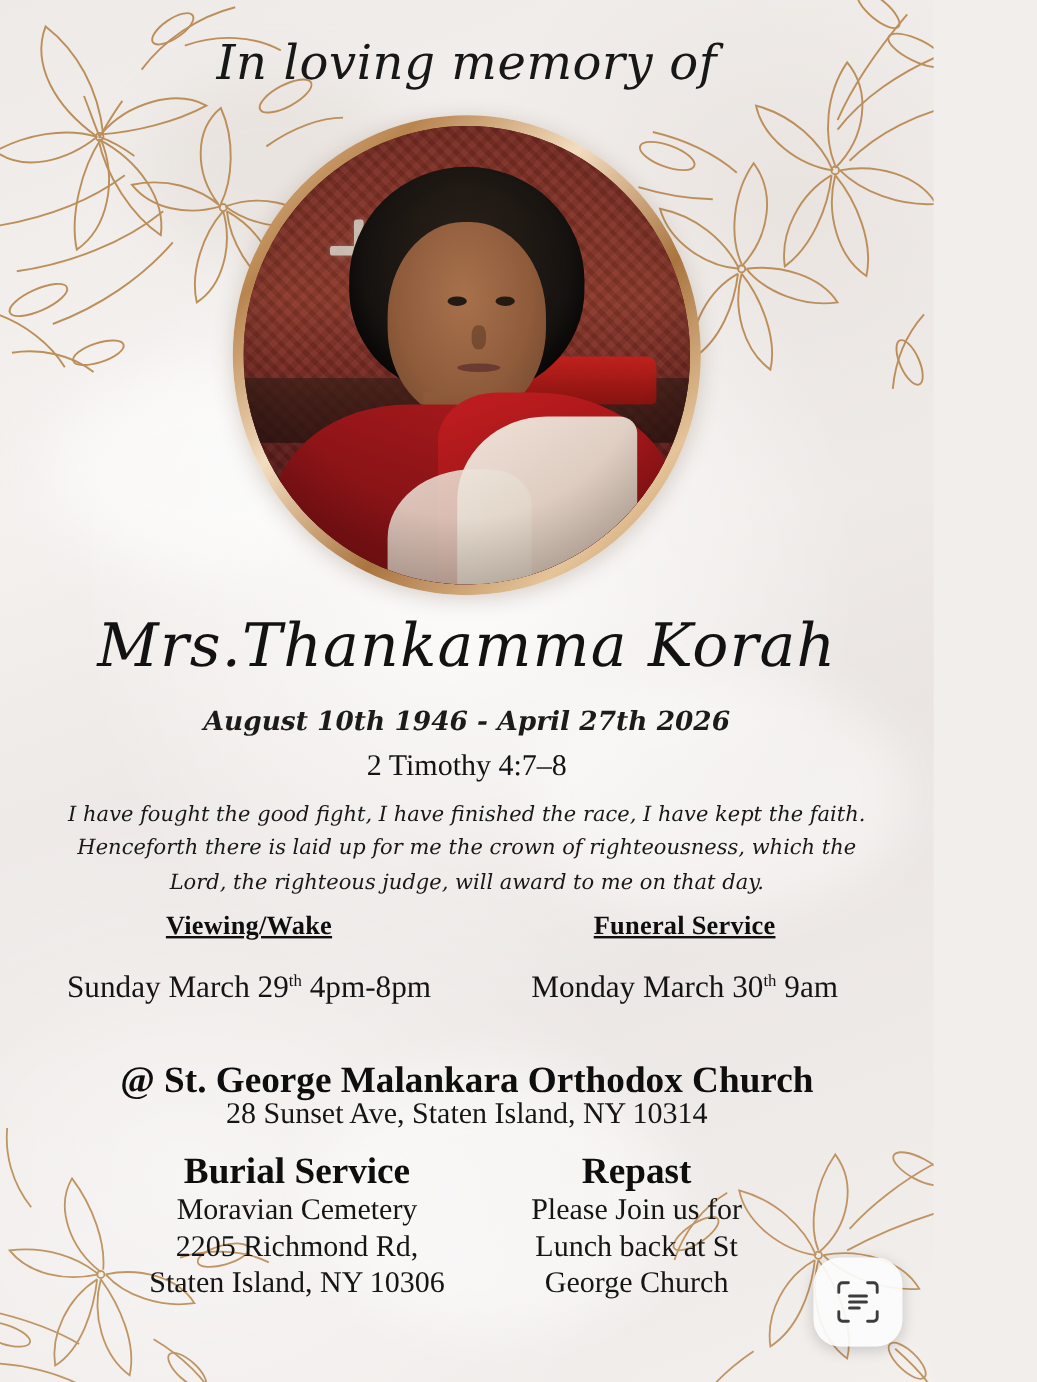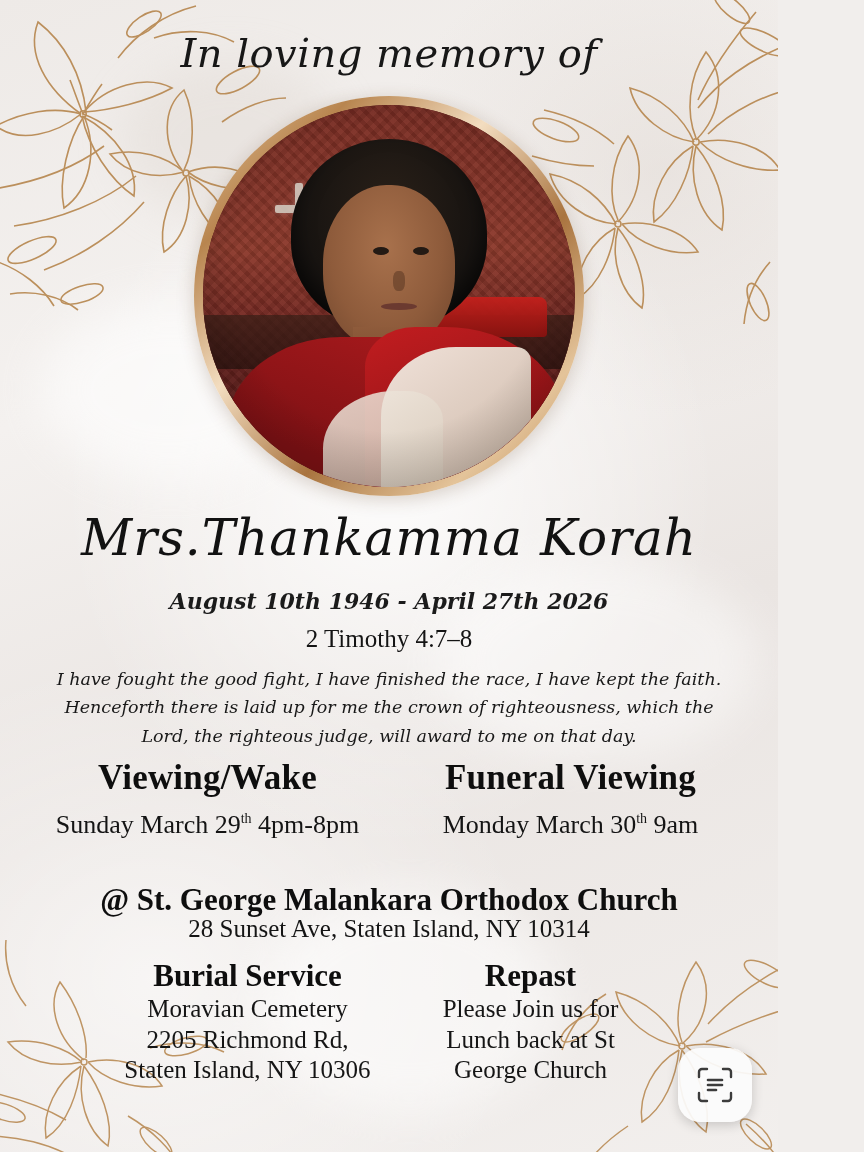--- a/index.html
+++ b/index.html
@@ -246,26 +246,27 @@
   .two-col {
     position: absolute;
     left: 26px; right: 26px;
     top: 758px;
     display: flex;
     z-index: 5;
   }
   .two-col > div { flex: 1; text-align: center; }
   .svc-title {
     font-weight: bold;
-    font-size: 35px;
+    font-size: 22px;
     color: #0e0e0e;
     letter-spacing: 0.2px;
+    text-decoration: underline;
   }
   .svc-when {
-    margin-top: 12px;
+    margin-top: 24px;
     font-size: 26px;
     color: #141414;
   }
   .svc-when sup { font-size: 14px; }
 
   .church-line {
     position: absolute;
     top: 866px; left: 0; right: 0;
     text-align: center;
     font-weight: bold;
@@ -465,21 +466,21 @@
   <div class="scripture-text">I have fought the good fight, I have finished the race, I have kept the faith. Henceforth there is laid up for me the crown of righteousness, which the Lord, the righteous judge, will award to me on that day.</div>
 
   <div class="two-col">
     <div>
       <div class="svc-title">Viewing/Wake</div>
       <div class="svc-when">
         <span>Sunday March 29</span><sup>th</sup><span> 4pm-8pm</span>
       </div>
     </div>
     <div>
-      <div class="svc-title">Funeral Viewing</div>
+      <div class="svc-title">Funeral Service</div>
       <div class="svc-when">
         <span>Monday March 30</span><sup>th</sup><span> 9am</span>
       </div>
     </div>
   </div>
 
   <div class="church-line">@ St. George Malankara Orthodox Church</div>
   <div class="church-addr">28 Sunset Ave, Staten Island, NY 10314</div>
 
   <div class="two-col-b">

